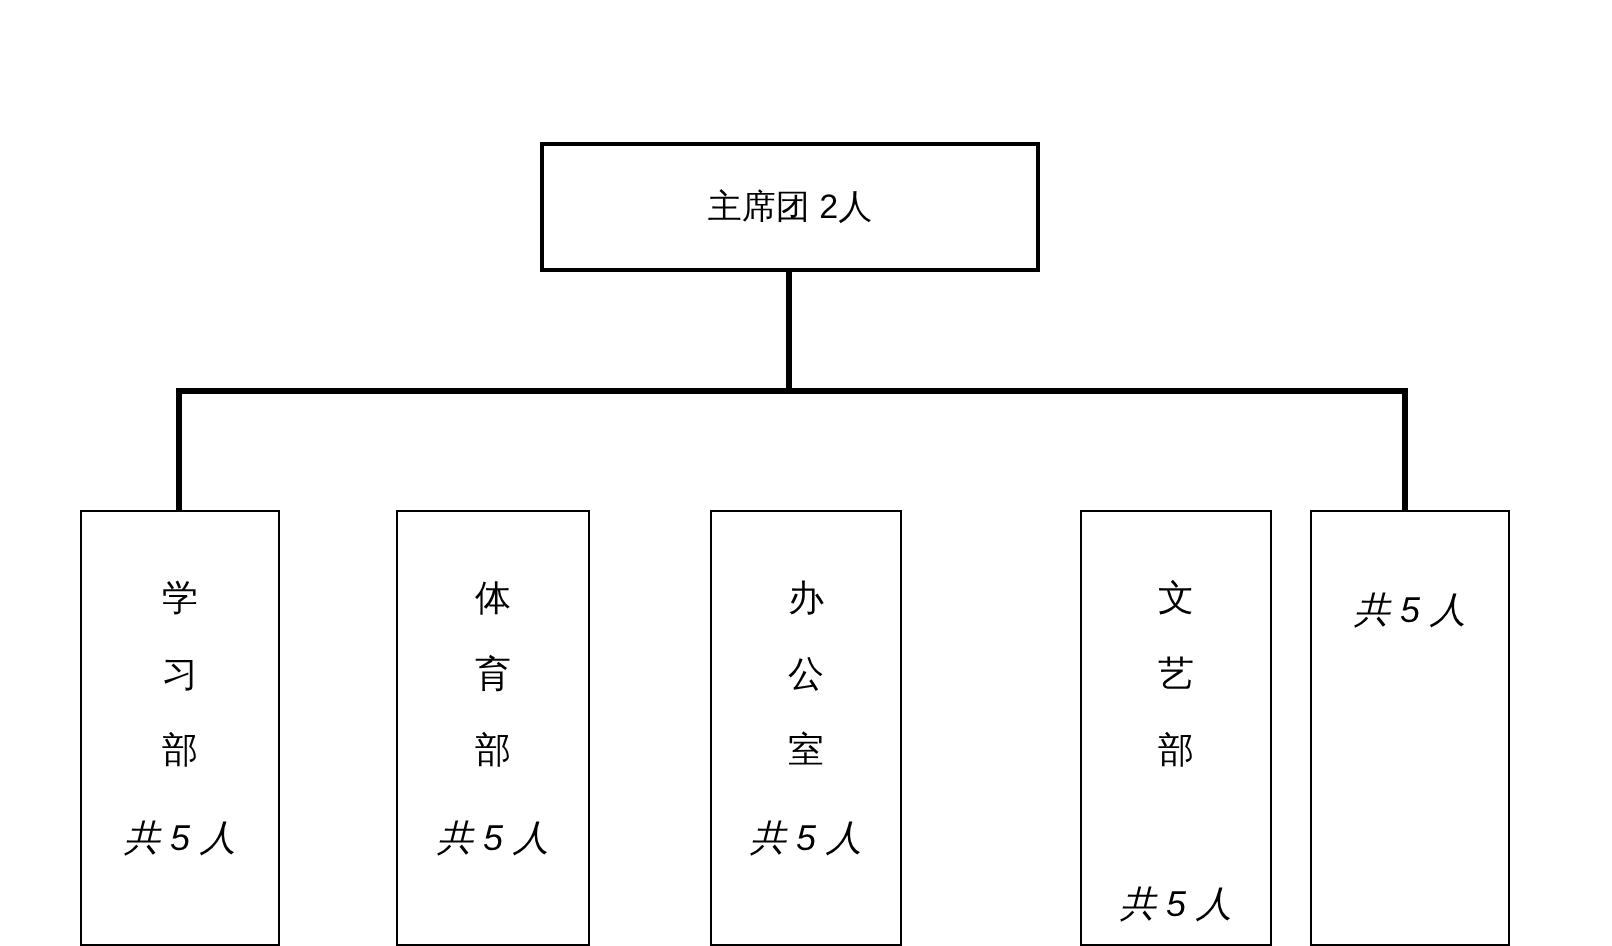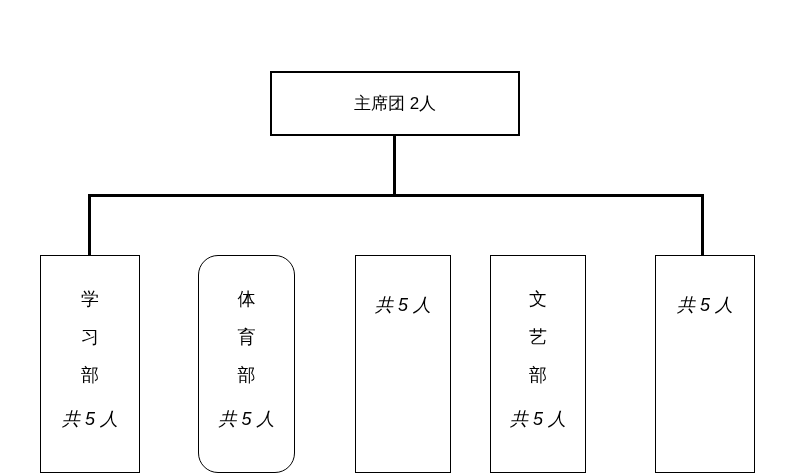--- a/index.html
+++ b/index.html
@@ -37,23 +37,23 @@
   .dept-box {
     top: 222px;
     width: 100px;
     height: 218px;
     display: flex;
     flex-direction: column;
     align-items: center;
     padding-top: 24px;
   }
   .dept-box.b1 { left: 40px; }
-  .dept-box.b2 { left: 198px; width: 97px; border-radius: 20px; }
+  .dept-box.b2 { left: 198px; width: 97px; }
   .dept-box.b3 { left: 355px; width: 96px; }
-  .dept-box.b4 { left: 490px; width: 96px; }
+  .dept-box.b4 { left: 540px; width: 96px; gap: 33px; }
   .dept-box.b5 { left: 655px; }
   .dept-name {
     width: 1.15em;
     font-size: 18px;
     line-height: 38px;
     text-align: center;
     word-break: break-all;
   }
   .dept-count {
     margin-top: 6px;
@@ -89,20 +89,21 @@
     <div class="dept-name">学习部</div>
     <div class="dept-count">共 5 人</div>
   </div>
 
   <div class="node dept-box b2">
     <div class="dept-name">体育部</div>
     <div class="dept-count">共 5 人</div>
   </div>
 
   <div class="node dept-box b3">
+    <div class="dept-name">办公室</div>
     <div class="dept-count">共 5 人</div>
   </div>
 
   <div class="node dept-box b4">
     <div class="dept-name">文艺部</div>
     <div class="dept-count">共 5 人</div>
   </div>
 
   <div class="node dept-box b5">
     <div class="dept-count">共 5 人</div>

